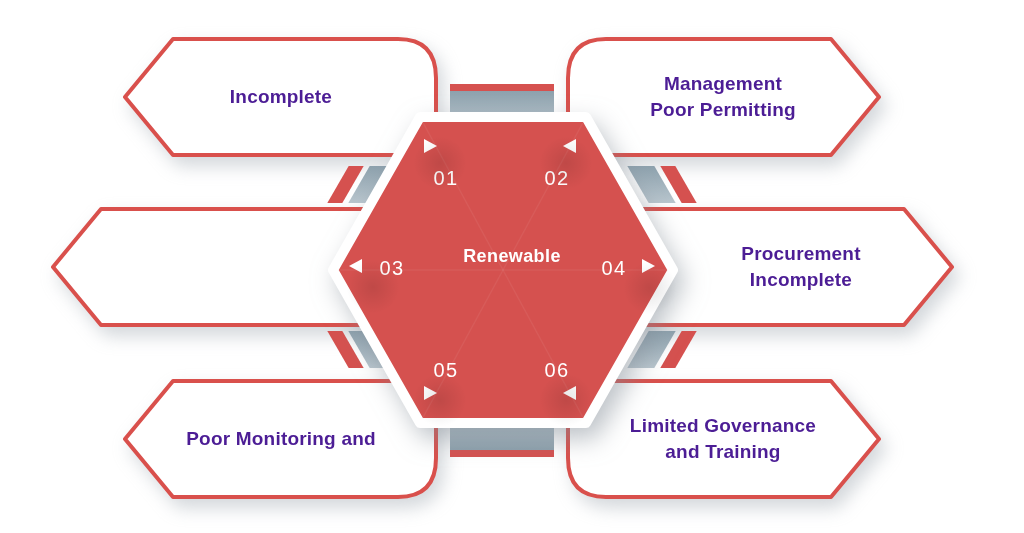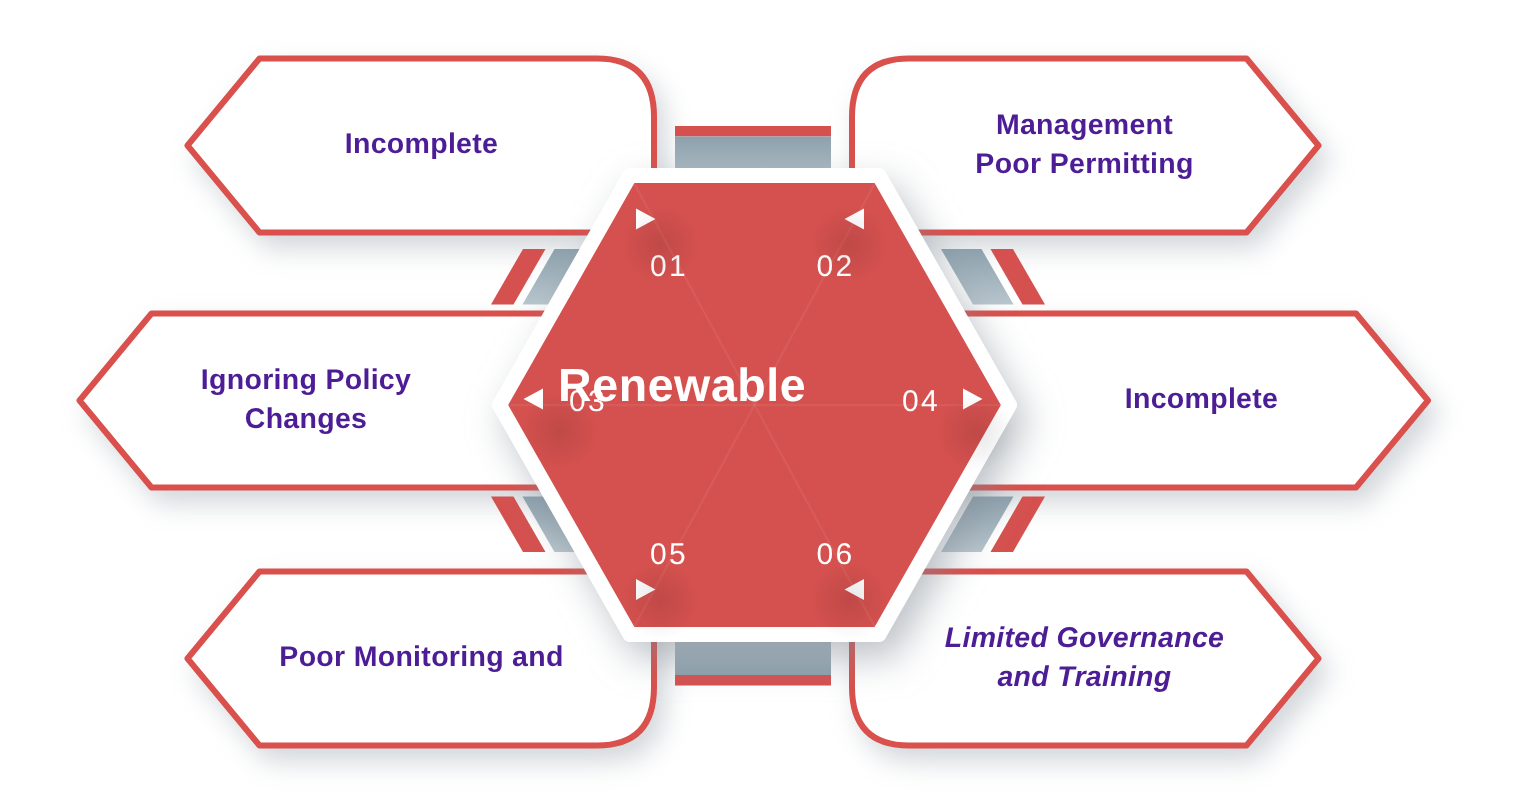--- a/index.html
+++ b/index.html
@@ -17,21 +17,21 @@
     position:absolute;inset:0;display:flex;flex-direction:column;
     justify-content:center;align-items:center;text-align:center;
     font-weight:700;font-size:19px;line-height:26px;color:#4c1d95;
     letter-spacing:0.2px;
   }
   .pos-tl{left:122px;top:35px;width:318px;height:124px;}
   .pos-tr{left:564px;top:35px;width:318px;height:124px;}
   .pos-ml{left:50px; top:206px;width:380px;height:122px;}
   .pos-mr{left:575px;top:206px;width:380px;height:122px;}
   .pos-bl{left:122px;top:377px;width:318px;height:124px;}
-  .pos-br{left:564px;top:377px;width:318px;height:124px;font-style:italic;}
+  .pos-br{left:564px;top:377px;width:318px;height:124px;}
   .pos-ml .label{right:72px;}
   .pos-mr .label{left:72px;}
 
   
   .connector{position:absolute;z-index:2;left:450px;width:104px;}
   .conn-top{top:84px;height:42px;}
   .conn-bottom{top:419px;height:38px;}
   .bar-red{height:7px;background:#d5514f;}
   .bar-gray-down{height:35px;background:linear-gradient(to bottom,#8da1ad,#b9c6ce);}
   .bar-gray-up{height:31px;background:linear-gradient(to top,#8da1ad,#b9c6ce);}
@@ -49,22 +49,22 @@
   .rib-ul .rib-gray,.rib-ll .rib-gray{left:21px;width:27px;}
   .rib-ur .rib-gray,.rib-lr .rib-gray{left:2px;width:27px;}
   .rib-ur .rib-red,.rib-lr .rib-red{left:35px;width:15px;}
 
   
   .hexwrap{position:absolute;left:328px;top:112px;width:350px;height:316px;z-index:3;}
   .hexwrap svg{display:block;filter:drop-shadow(7px 11px 12px rgba(125,135,145,0.5));}
   .hex-overlay{position:absolute;inset:0;z-index:4;}
   .hex-title{
     position:absolute;left:50%;top:241px;transform:translateX(-50%);
-    width:280px;text-align:left;color:#ffffff;
-    font-size:31px;line-height:31px;font-weight:700;letter-spacing:0.4px;
+    width:280px;text-align:center;color:#ffffff;
+    font-size:18px;line-height:31px;font-weight:700;letter-spacing:0.4px;
   }
   .num{
     position:absolute;width:56px;margin-left:-28px;text-align:center;
     color:#ffffff;font-size:20px;font-weight:500;letter-spacing:1.5px;
   }
   .n01{left:446px;top:167px;} .n02{left:557px;top:167px;}
   .n03{left:392px;top:257px;} .n04{left:614px;top:257px;}
   .n05{left:446px;top:359px;} .n06{left:557px;top:359px;}
 
   .tri{position:absolute;width:0;height:0;}
@@ -129,31 +129,28 @@
     <div class="label">
       <span>Management</span>
       <span>Poor Permitting</span>
     </div>
   </div>
 
   <div class="card pos-ml">
     <svg width="380" height="122" viewBox="0 0 380 122">
       <path d="M 3 61 L 51 3 H 338 Q 376 3 376 42 V 80 Q 376 119 338 119 H 51 Z" fill="#ffffff" stroke="#d9504c" stroke-width="4" stroke-linejoin="round"></path>
     </svg>
-    <div class="label">
-      <span>Ignoring Policy</span>
-      <span>Changes</span>
-    </div>
   </div>
 
   <div class="card pos-mr">
     <svg width="380" height="122" viewBox="0 0 380 122">
       <path d="M 377 61 L 329 3 H 42 Q 4 3 4 42 V 80 Q 4 119 42 119 H 329 Z" fill="#ffffff" stroke="#d9504c" stroke-width="4" stroke-linejoin="round"></path>
     </svg>
     <div class="label">
+      <span>Procurement</span>
       <span>Incomplete</span>
     </div>
   </div>
 
   <div class="card pos-bl">
     <svg width="318" height="124" viewBox="0 0 318 124">
       <path d="M 3 62 L 51 4 H 276 Q 314 4 314 43 V 81 Q 314 120 276 120 H 51 Z" fill="#ffffff" stroke="#d9504c" stroke-width="4" stroke-linejoin="round"></path>
     </svg>
     <div class="label">
       <span>Poor Monitoring and</span>

